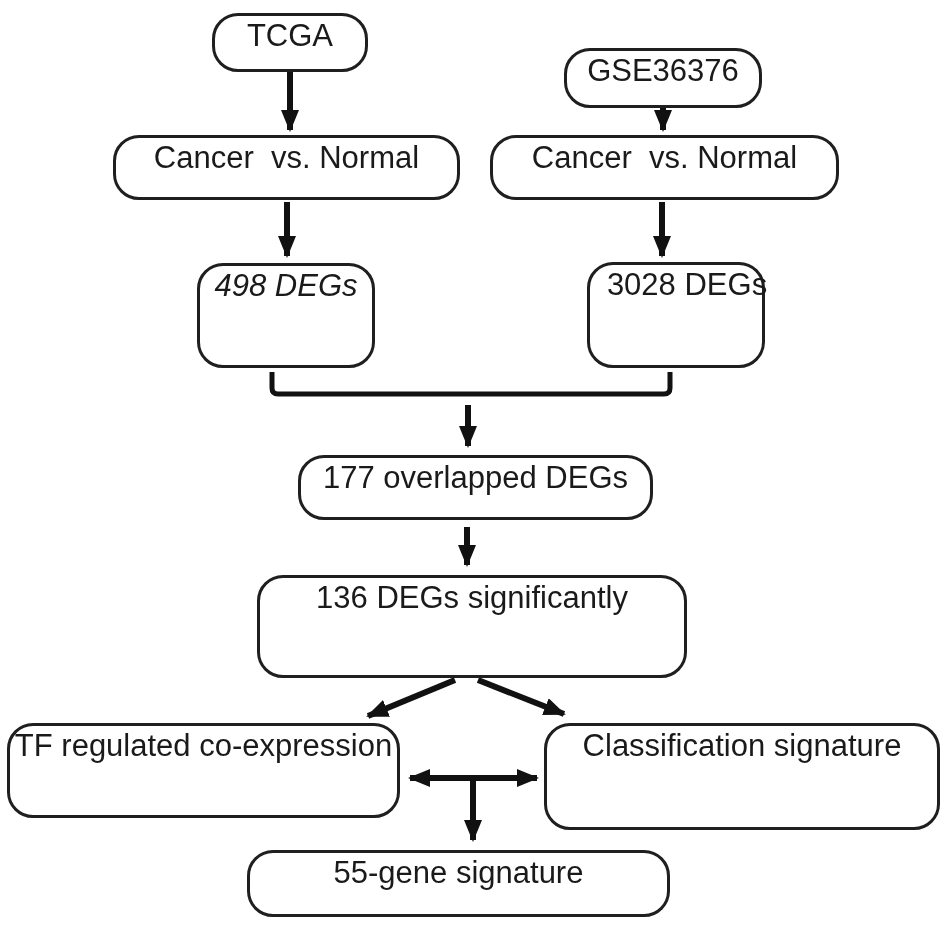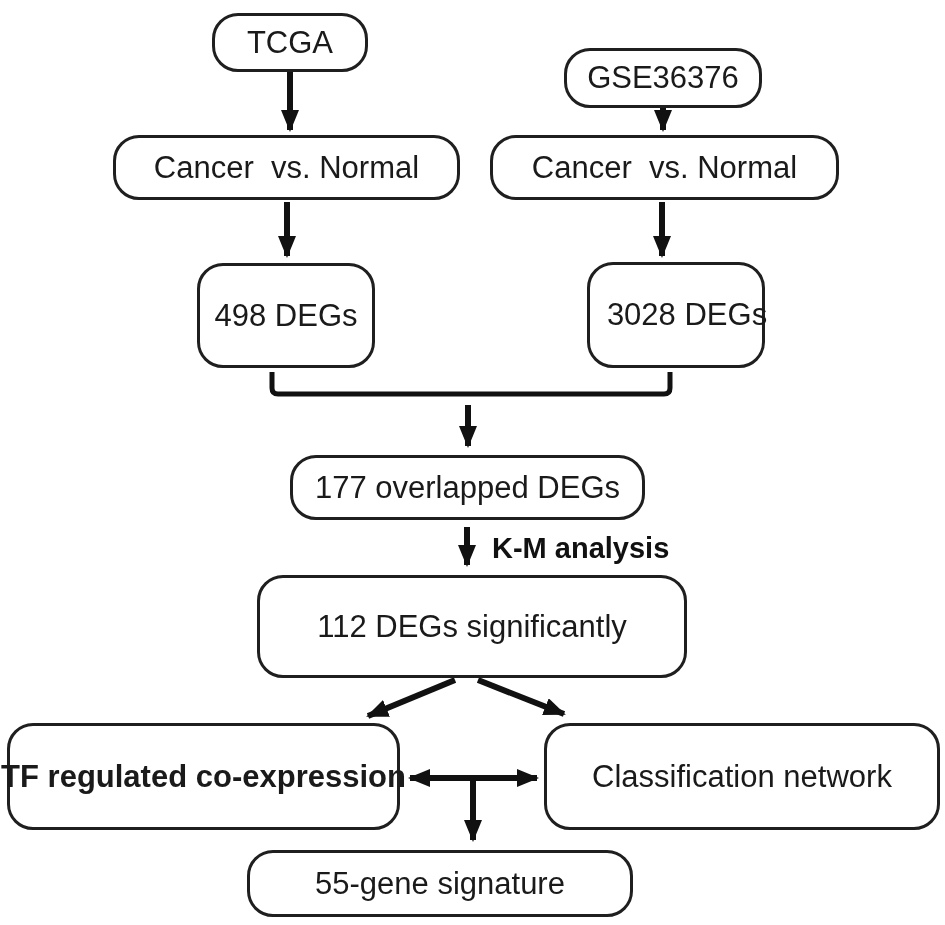--- a/index.html
+++ b/index.html
@@ -25,21 +25,20 @@
   .node {
     position: absolute;
     z-index: 2;
     box-sizing: border-box;
     background: #ffffff;
     border: 3px solid #1f1f1f;
     border-radius: 26px;
     display: flex;
     flex-direction: column;
     align-items: center;
-    justify-content: center;
     text-align: center;
     font-size: 31px;
     line-height: 40px;
     color: #1a1a1a;
   }
   .node .line {
     white-space: pre;
   }
   .edge-label {
     position: absolute;
@@ -95,43 +94,42 @@
   </div>
 
   <div class="node" style="left:113px; top:135px; width:347px; height:65px;">
     <span class="line">Cancer  vs. Normal</span>
   </div>
 
   <div class="node" style="left:490px; top:135px; width:349px; height:65px;">
     <span class="line">Cancer  vs. Normal</span>
   </div>
 
-  <div class="node" style="left:197px; top:263px; width:178px; height:105px;">
+  <div class="node" style="left:197px; top:263px; width:178px; height:105px;font-style:italic;">
     <span class="line">498 DEGs</span>
   </div>
 
   <div class="node" style="left:587px; top:262px; width:178px; height:106px;padding-left:22px;">
     <span class="line">3028 DEGs</span>
   </div>
 
-  <div class="node" style="left:290px; top:455px; width:355px; height:65px;">
+  <div class="node" style="left:298px; top:455px; width:355px; height:65px;">
     <span class="line">177 overlapped DEGs</span>
   </div>
 
   <div class="node" style="left:257px; top:575px; width:430px; height:103px;">
-    <span class="line">112 DEGs significantly</span>
+    <span class="line">136 DEGs significantly</span>
   </div>
 
-  <div class="node" style="left:7px; top:723px; width:393px; height:107px;font-weight:bold;">
+  <div class="node" style="left:7px; top:723px; width:393px; height:95px;">
     <span class="line">TF regulated co-expression</span>
   </div>
 
   <div class="node" style="left:544px; top:723px; width:396px; height:107px;">
-    <span class="line">Classification network</span>
+    <span class="line">Classification signature</span>
   </div>
 
-  <div class="node" style="left:247px; top:850px; width:386px; height:67px;">
+  <div class="node" style="left:247px; top:850px; width:423px; height:67px;">
     <span class="line">55-gene signature</span>
   </div>
 
-  <div class="edge-label" style="left:492px; top:532px;">K-M analysis</div>
 
 </div>
 
 </body></html>

